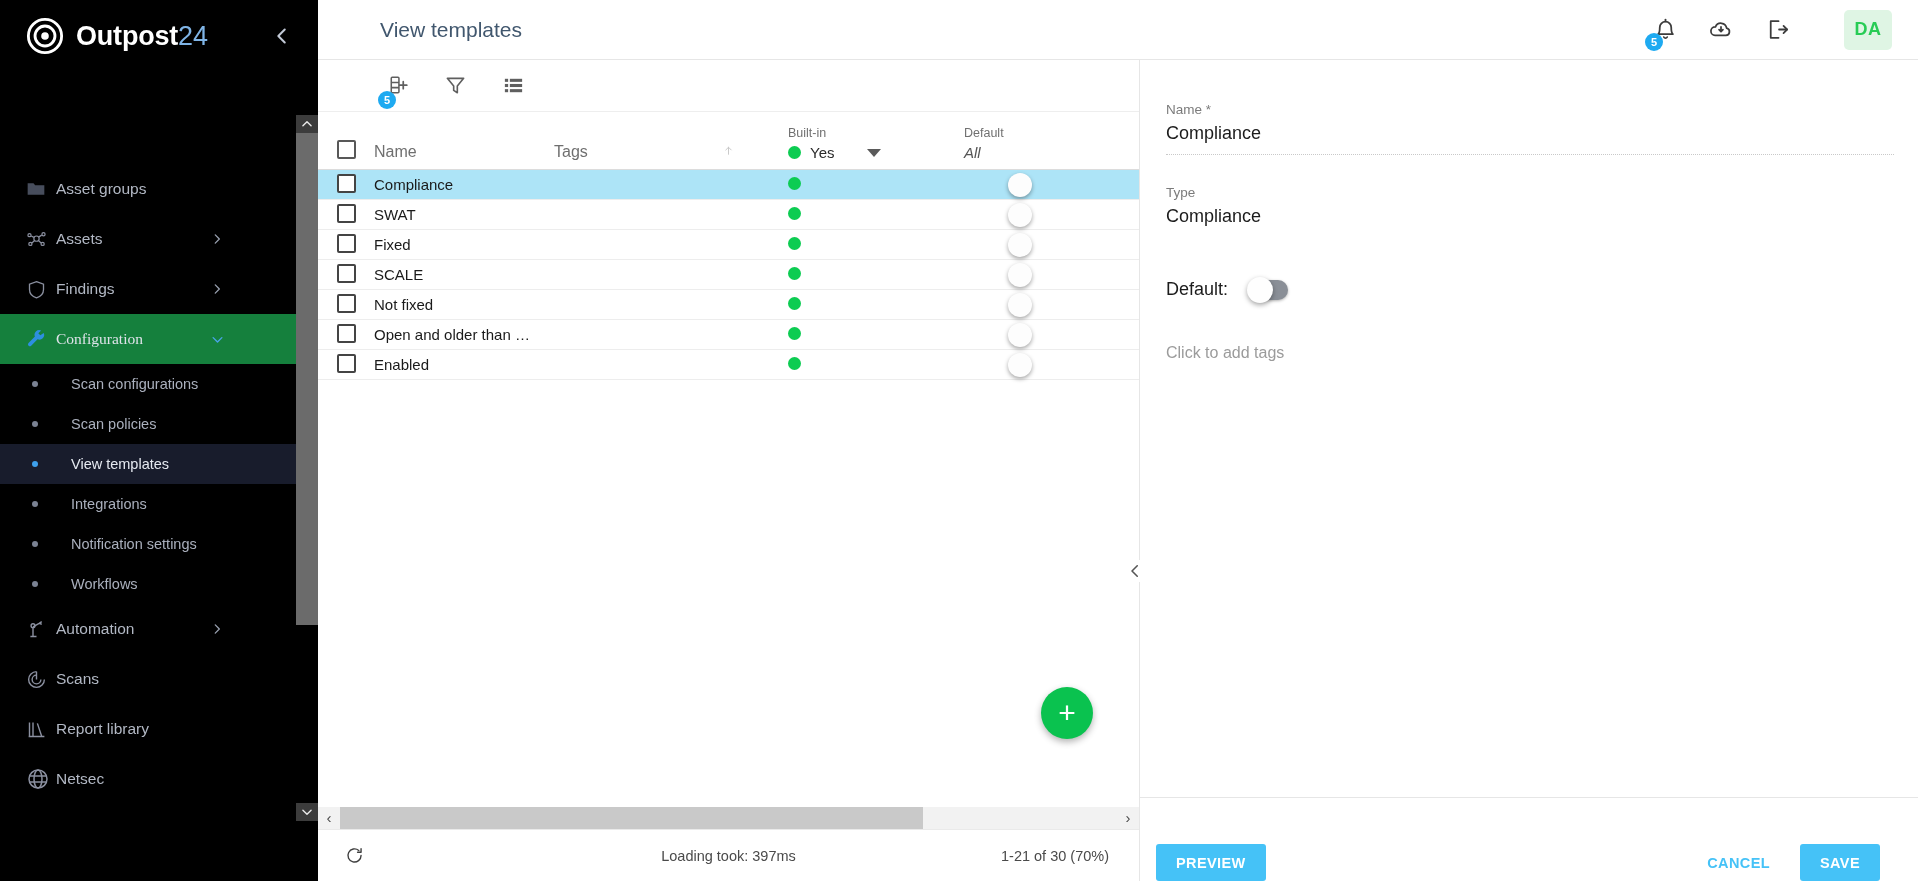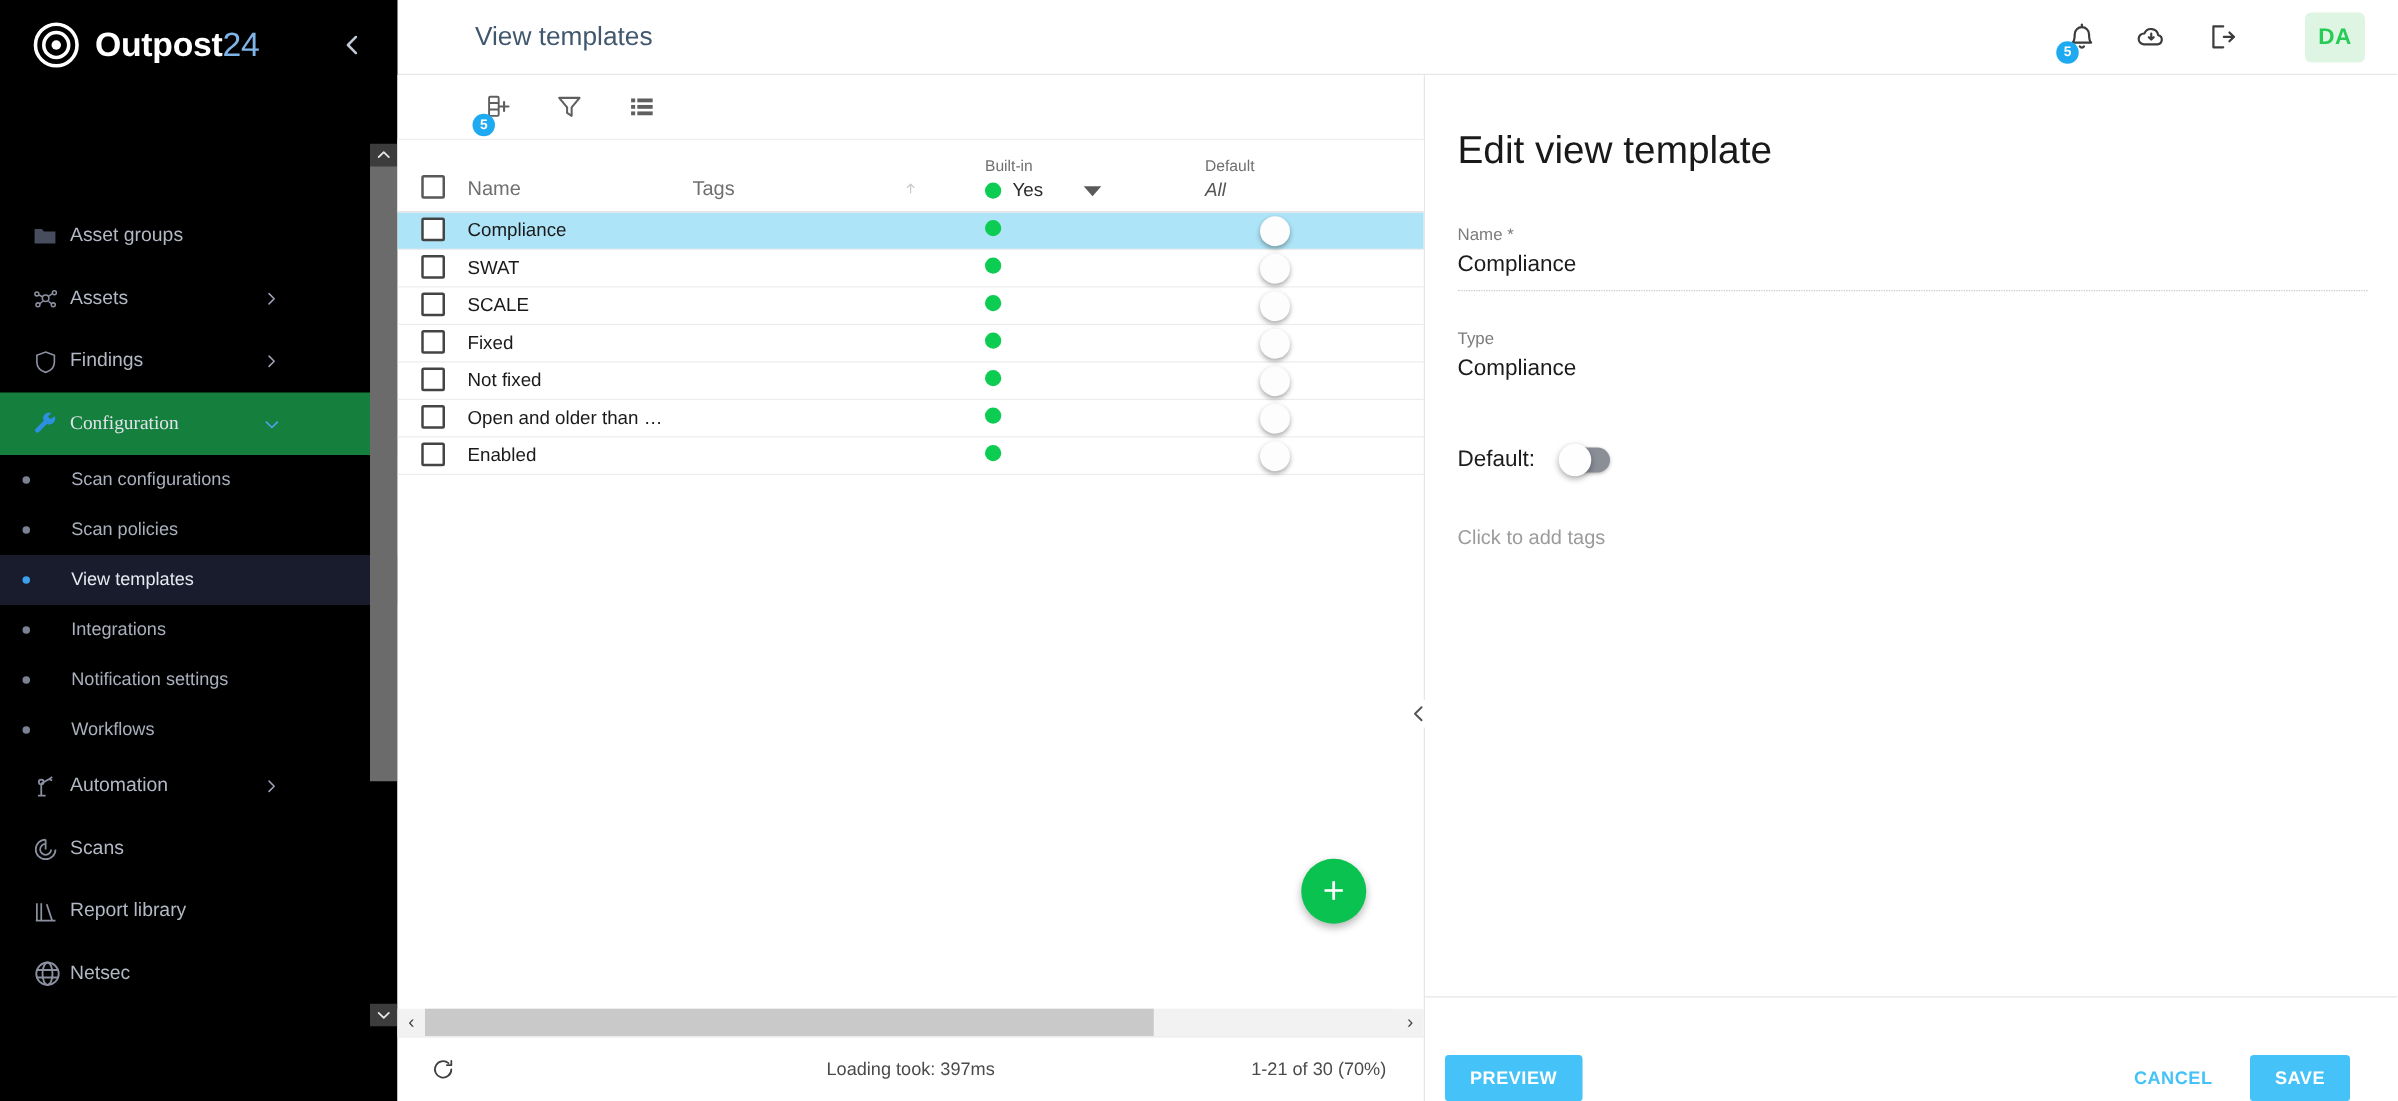--- a/index.html
+++ b/index.html
@@ -42,21 +42,21 @@
   .nav-item .lbl { }
   .nav-item.active { background: #15803d; font-family: Liberation Serif, serif; }
   .nav-item.active .lbl { color: #dfe3ea; }
   .nav-item .chev {
     position: absolute; right: 94px; top: 50%; transform: translateY(-50%);
     width: 14px; height: 14px; color: #9aa2b1;
   }
   .nav-item.active .chev { color: #4aa3e8; }
   .sub-item {
     height: 40px; display: flex; align-items: center;
-    padding-left: 12px; cursor: pointer; font-size: 14.5px; color: #aab0bd;
+    padding-left: 26px; cursor: pointer; font-size: 14.5px; color: #aab0bd;
   }
   .sub-item .dot {
     width: 6px; height: 6px; border-radius: 50%; background: #7b8293;
     margin-left: 6px; margin-right: 33px; flex: 0 0 6px;
   }
   .sub-item.active { background: #181c2c; }
   .sub-item.active .dot { background: #3ea0ec; }
   .sub-item.active .lbl { color: #e6eaf1; }
 
   .sb-scroll {
@@ -504,31 +504,31 @@
             <div class="col-name cell-name">SWAT</div>
             <div class="col-tags cell-name"></div>
             <div class="col-sort"></div>
             <div class="col-builtin"><span class="gdot"></span></div>
             <div class="col-default"><span class="tgl"></span></div>
           </div>
           <div class="row">
             <div class="col-chk">
                 <span class="chkbox"></span>
               </div>
-            <div class="col-name cell-name">SCALE</div>
+            <div class="col-name cell-name">Fixed</div>
             <div class="col-tags cell-name"></div>
             <div class="col-sort"></div>
             <div class="col-builtin"><span class="gdot"></span></div>
             <div class="col-default"><span class="tgl"></span></div>
           </div>
           <div class="row">
             <div class="col-chk">
                 <span class="chkbox"></span>
               </div>
-            <div class="col-name cell-name">Fixed</div>
+            <div class="col-name cell-name">SCALE</div>
             <div class="col-tags cell-name"></div>
             <div class="col-sort"></div>
             <div class="col-builtin"><span class="gdot"></span></div>
             <div class="col-default"><span class="tgl"></span></div>
           </div>
           <div class="row">
             <div class="col-chk">
                 <span class="chkbox"></span>
               </div>
             <div class="col-name cell-name">Not fixed</div>
@@ -582,21 +582,20 @@
       </section>
 
       <section class="editpane">
         <span class="pane-collapse">
           <svg viewBox="0 0 24 24" width="18" height="18" fill="none" stroke="currentColor" stroke-width="2.1" stroke-linecap="round" stroke-linejoin="round">
               <polyline points="15 5 8 12 15 19"></polyline>
             </svg>
         </span>
 
         <div class="edit-body">
-          <h1 class="edit-title">Edit view template</h1>
 
           <div class="field underline">
             <div class="field-label">Name *</div>
             <div class="field-value">Compliance</div>
           </div>
 
           <div class="field">
             <div class="field-label">Type</div>
             <div class="field-value">Compliance</div>
           </div>

